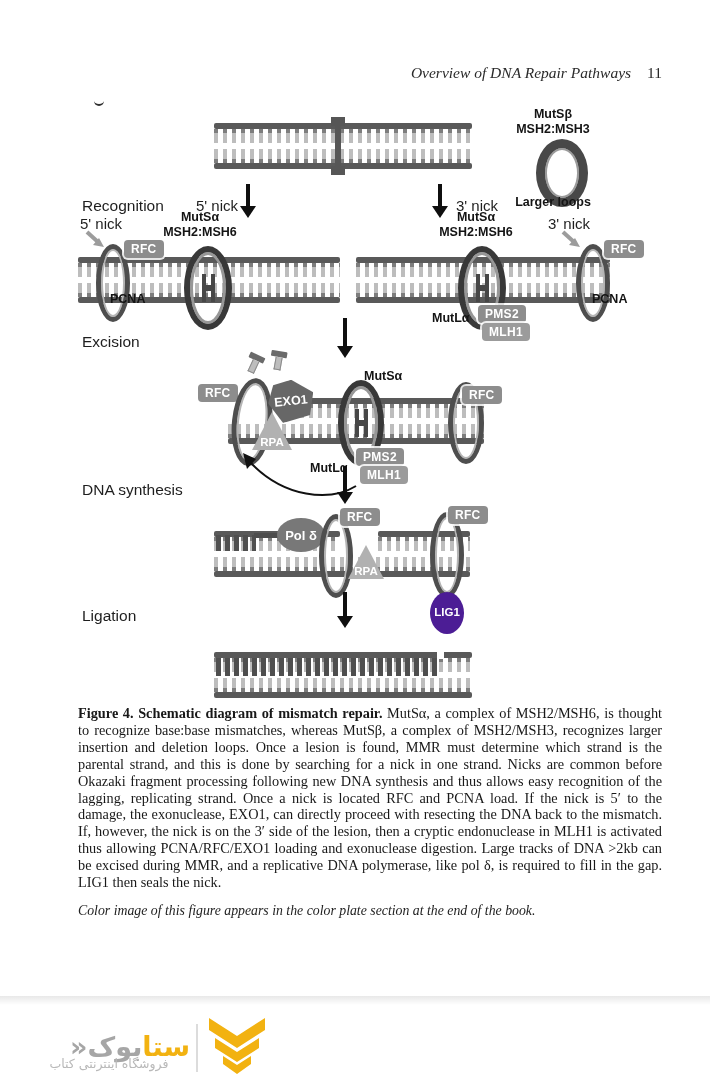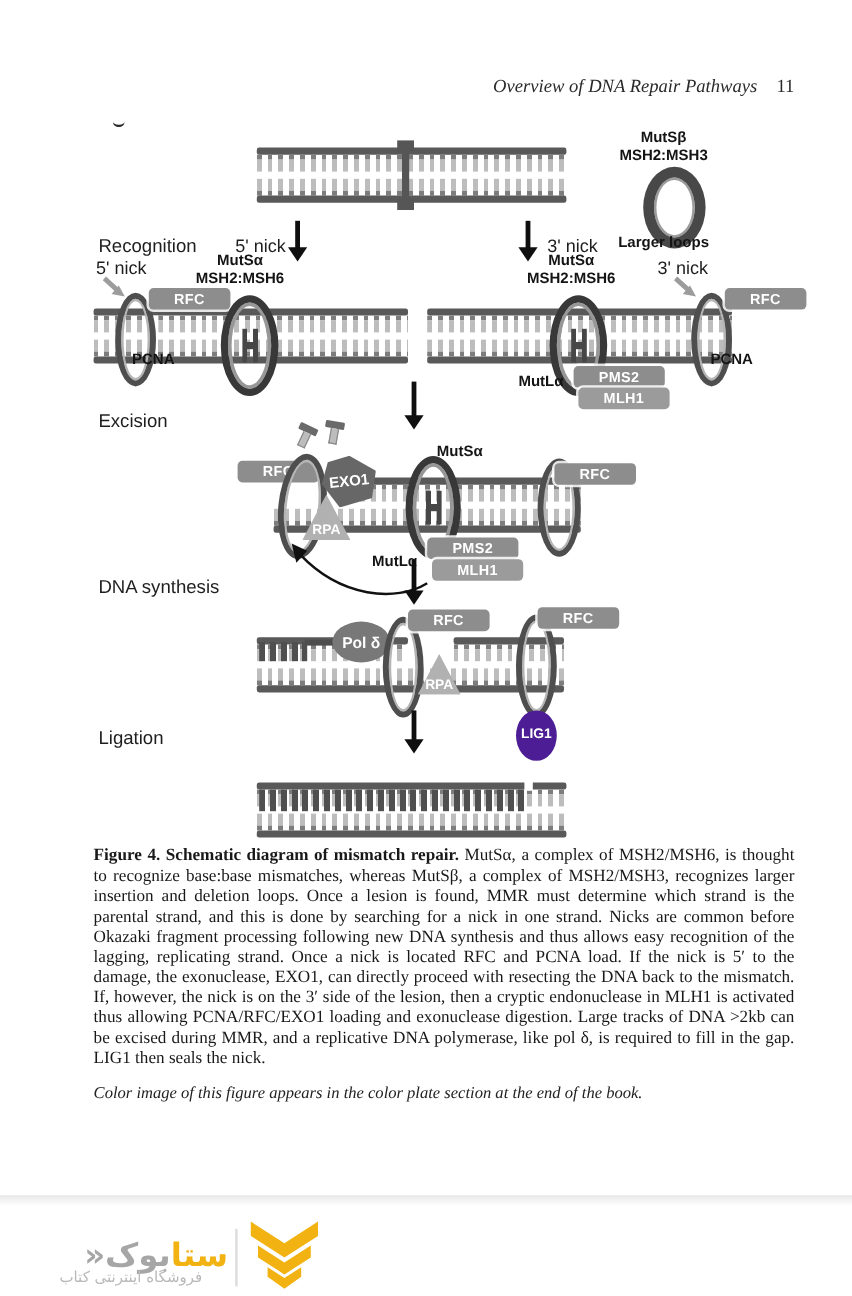--- a/index.html
+++ b/index.html
@@ -21,21 +21,21 @@
   .white-gap{position:absolute;background:#fff;}
 
   
   .clamp{position:absolute;border:5px solid #4e4e4e;border-radius:50%;box-shadow:inset 0 0 0 2px #b5b5b5;background:transparent;}
   .muts-ring{position:absolute;border:6px solid #383838;border-radius:50%;box-shadow:inset 0 0 0 3px #979797;background:transparent;}
   .torus{position:absolute;border:9px solid #484848;border-radius:50%;box-shadow:inset 0 0 0 2px #9b9b9b;}
   .hmark{position:absolute;left:calc(50% - 6px);top:calc(50% - 14px);width:13px;height:28px;
          background:linear-gradient(90deg,#474747 0 4px,transparent 4px 9px,#474747 9px 13px);}
   .hmark::after{content:"";position:absolute;left:3px;top:11px;width:7px;height:6px;background:#474747;}
   .badge{position:absolute;background:#8d8d8d;color:#fff;font:bold 12px/1 "Liberation Sans",sans-serif;
-         padding:3px 21px;border-radius:4px;white-space:nowrap;box-shadow:0 0 0 2px rgba(255,255,255,.85);letter-spacing:.3px;}
+         padding:3px 7px;border-radius:4px;white-space:nowrap;box-shadow:0 0 0 2px rgba(255,255,255,.85);letter-spacing:.3px;}
   .dlabel{position:absolute;font:bold 12.5px/1.18 "Liberation Sans",sans-serif;color:#141414;text-align:center;white-space:nowrap;}
   .nick-label{position:absolute;font:15px/1 "Liberation Sans",sans-serif;color:#1e1e1e;white-space:nowrap;}
   .stage{position:absolute;font:15.5px/1 "Liberation Sans",sans-serif;color:#1e1e1e;white-space:nowrap;}
   .blob{position:absolute;color:#fff;font:bold 13px/1 "Liberation Sans",sans-serif;display:flex;align-items:center;justify-content:center;border-radius:50%;}
   .exo1{position:absolute;background:#676767;color:#fff;font:bold 12.5px/1 "Liberation Sans",sans-serif;
         display:flex;align-items:center;justify-content:center;
         clip-path:polygon(55% 0%,100% 35%,88% 88%,28% 100%,0% 50%,15% 8%);transform:rotate(-6deg);}
   .rpa{position:absolute;background:#b1b1b1;color:#fff;font:bold 11.5px/1 "Liberation Sans",sans-serif;
        display:flex;align-items:flex-end;justify-content:center;padding-bottom:2px;box-sizing:border-box;
        clip-path:polygon(50% 0,100% 100%,0 100%);}
@@ -173,21 +173,21 @@
   <div class="dlabel" style="left:592px;top:292px">PCNA</div>
   <div class="dlabel" style="left:432px;top:311px">MutLα</div>
   <div class="badge" style="left:478px;top:305px">PMS2</div>
   <div class="badge" style="left:482px;top:323px;background:#9b9b9b">MLH1</div>
 
   <div class="darr" style="left:337px;top:318px;height:40px">
       <span class="stem" style="height:29px"></span>
       <span class="head"></span>
     </div>
 
-  <div class="stage" style="left:82px;top:344px">Excision</div>
+  <div class="stage" style="left:82px;top:334px">Excision</div>
 
   <div class="dna-top abs" style="left:300px;top:398px;width:184px">
     <div class="rail"></div>
     <div class="caps"></div>
     <div class="bases"></div>
   </div>
   <div class="dna-bot abs" style="left:228px;top:424px;width:256px">
     <div class="bases"></div>
     <div class="caps"></div>
     <div class="rail"></div>

